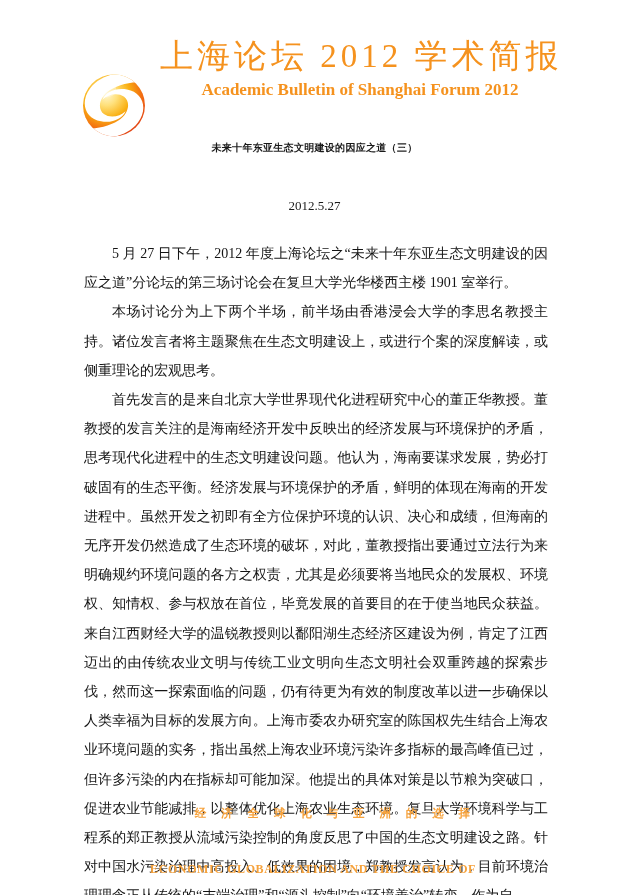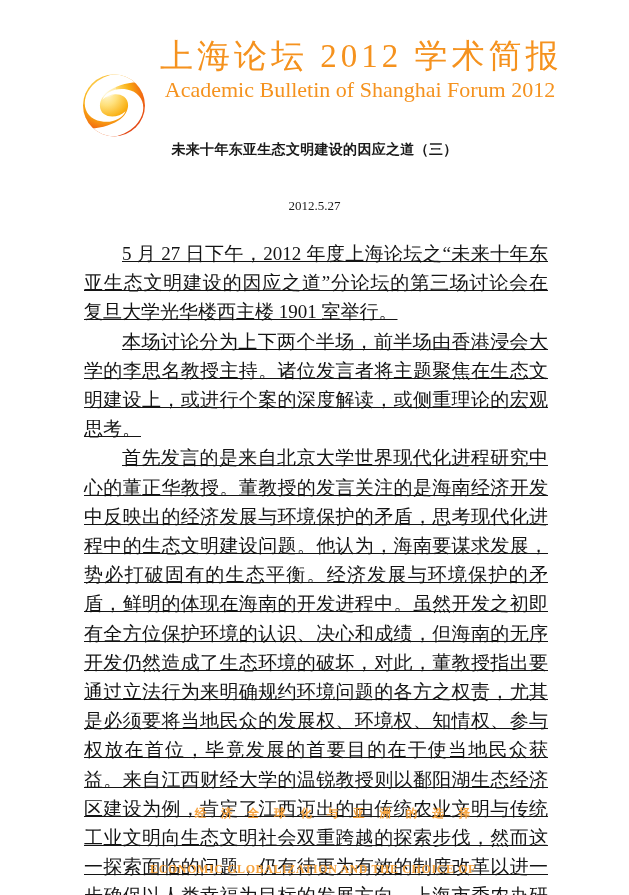--- a/index.html
+++ b/index.html
@@ -44,36 +44,36 @@
     font-family: "Liberation Serif", "DejaVu Serif", serif;
     font-size: 33px;
     line-height: 40px;
     letter-spacing: 4px;
     color: #F5921E;
     white-space: nowrap;
     font-weight: 400;
   }
   .title-en {
     font-family: "Liberation Serif", "DejaVu Serif", serif;
-    font-size: 22px;
+    font-size: 17px;
     line-height: 24px;
-    font-weight: normal;
+    font-weight: bold;
     color: #F5921E;
     white-space: nowrap;
     margin-top: 2px;
   }
 
   
   .headline {
     position: absolute;
     left: 0;
     top: 141px;
     width: 629px;
     text-align: center;
-    font-size: 14px;
+    font-size: 10px;
     font-weight: bold;
     color: #1a1a1a;
     letter-spacing: 0.3px;
   }
   .docdate {
     position: absolute;
     left: 0;
     top: 198px;
     width: 629px;
     text-align: center;
@@ -82,30 +82,29 @@
   }
 
   
   .body-col {
     position: absolute;
     left: 84px;
     top: 239px;
     width: 464px;
   }
   .para {
-    font-size: 19px;
+    font-size: 14px;
     line-height: 29.2px;
     text-align: justify;
     text-align-last: left;
     text-justify: inter-character;
     color: #141414;
     margin: 0;
     text-indent: 2em;
     word-break: break-all;
-    text-decoration: underline;
   }
 
   
   .footer {
     position: absolute;
     left: 0;
     top: 806px;
     width: 507px;
     padding-right: 31px;
     box-sizing: border-box;

